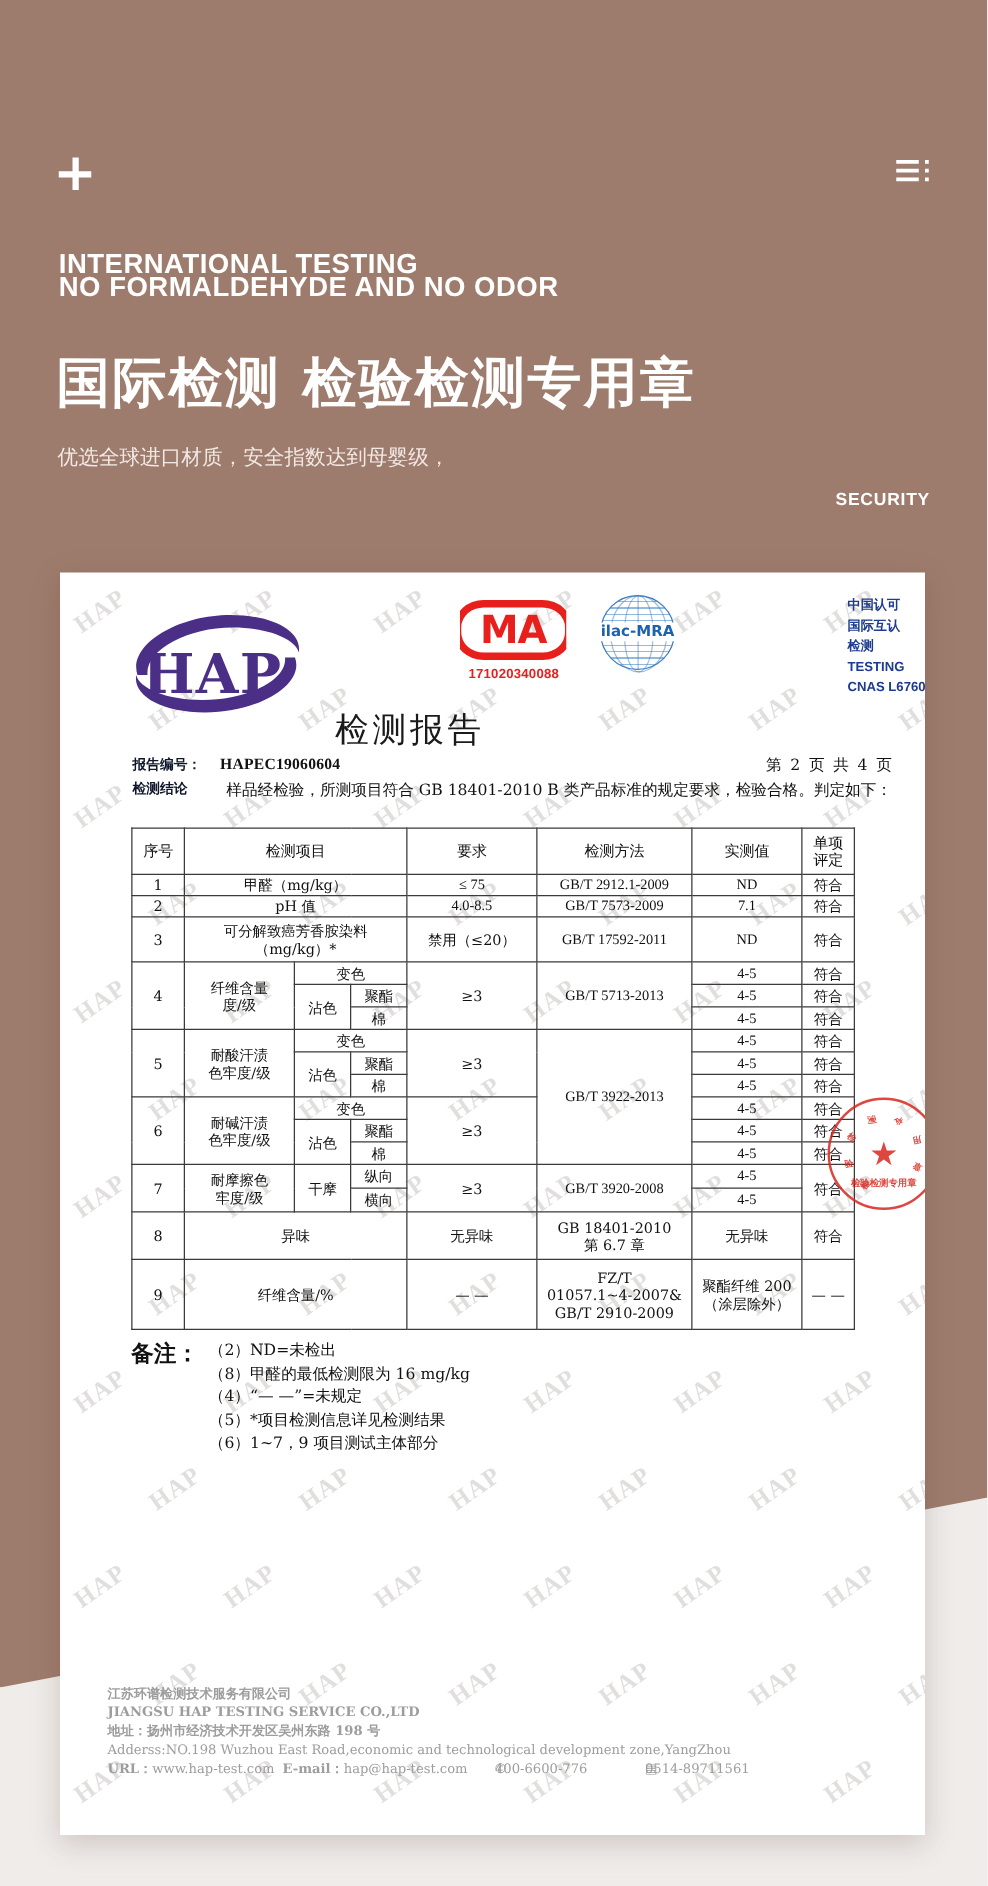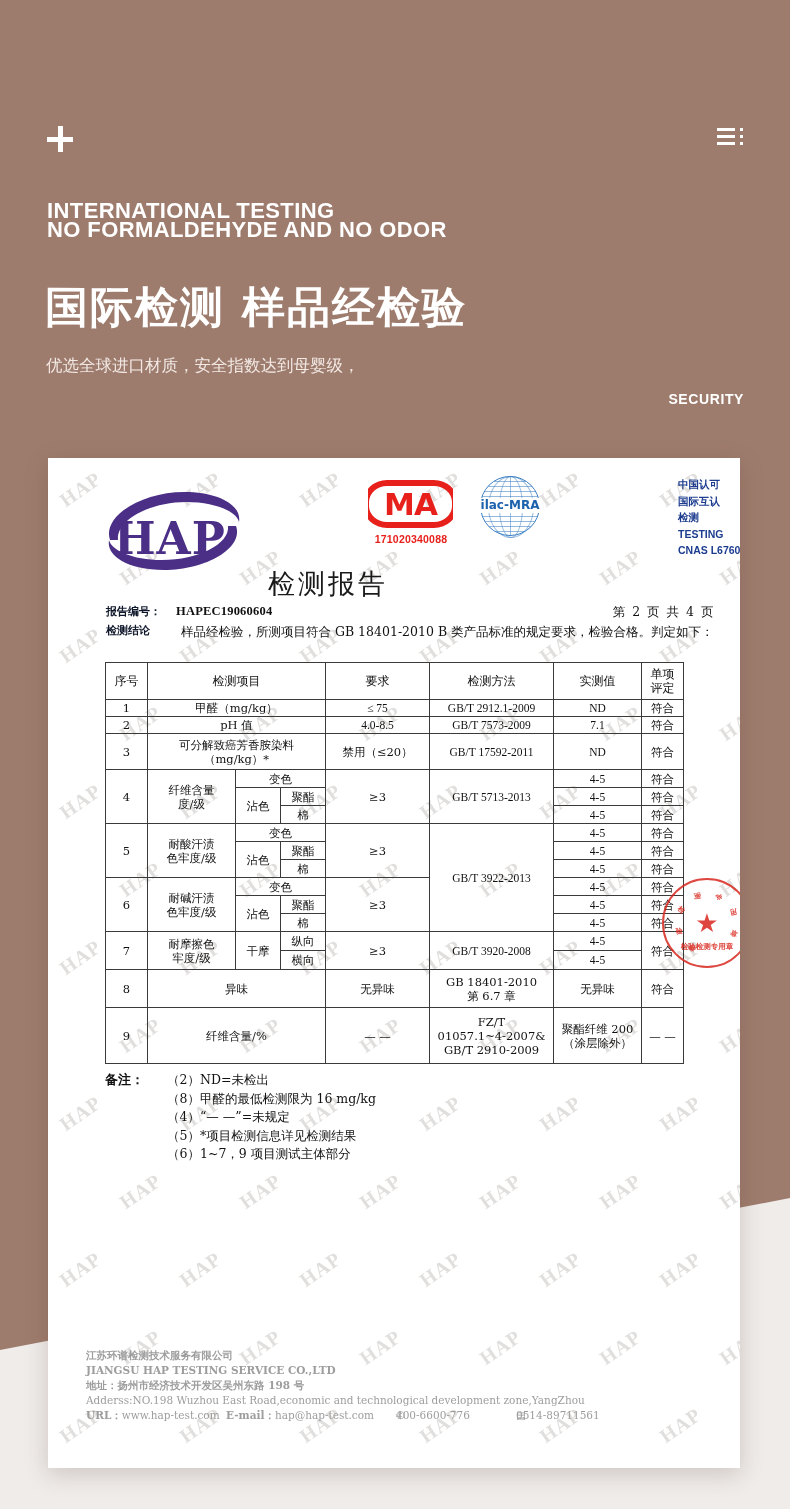--- a/index.html
+++ b/index.html
@@ -176,21 +176,21 @@
     font-size:11.5px;color:#111;padding:1px 2px;
     font-family:"DejaVu Serif","Liberation Serif",serif;
     line-height:14px;
   }
   table.rep td.en{font-family:"Liberation Serif","DejaVu Serif",serif;}
   table.rep td.hd{font-size:12px;padding:4px 2px;}
 
   
   .notes{position:absolute;left:57px;top:613px;width:560px;}
   .notes .nlabel{
-    position:absolute;left:0;top:0;font-size:13px;color:#111;font-weight:bold;
+    position:absolute;left:0;top:0;font-size:18px;color:#111;font-weight:bold;
     font-family:"DejaVu Serif","Liberation Serif",serif;
   }
   .notes ol{margin:0;padding:0;list-style:none;}
   .notes li{
     margin-left:62px;font-size:12.5px;color:#111;line-height:18.5px;
     font-family:"DejaVu Serif","Liberation Serif",serif;white-space:nowrap;
   }
 
   
   .stamp{
@@ -234,21 +234,21 @@
     <div class="menu-icon">
       <i></i>
         <i></i>
         <i></i>
         <b></b>
         <b></b>
         <b></b>
     </div>
     <div class="eng-line l1">INTERNATIONAL TESTING</div>
     <div class="eng-line l2">NO FORMALDEHYDE AND NO ODOR</div>
-    <div class="cn-title">国际检测  样品经检验</div>
+    <div class="cn-title">国际检测  检验检测专用章</div>
     <div class="cn-sub">
       <div>优选全球进口材质，安全指数达到母婴级，</div>
     </div>
     <div class="security-tag">SECURITY</div>
   </div>
 
   <div class="sheet">
 
     <div class="wm-layer" id="wmLayer">
         <div class="wm" style="left: 10px; top: 20px;">HAP</div>

